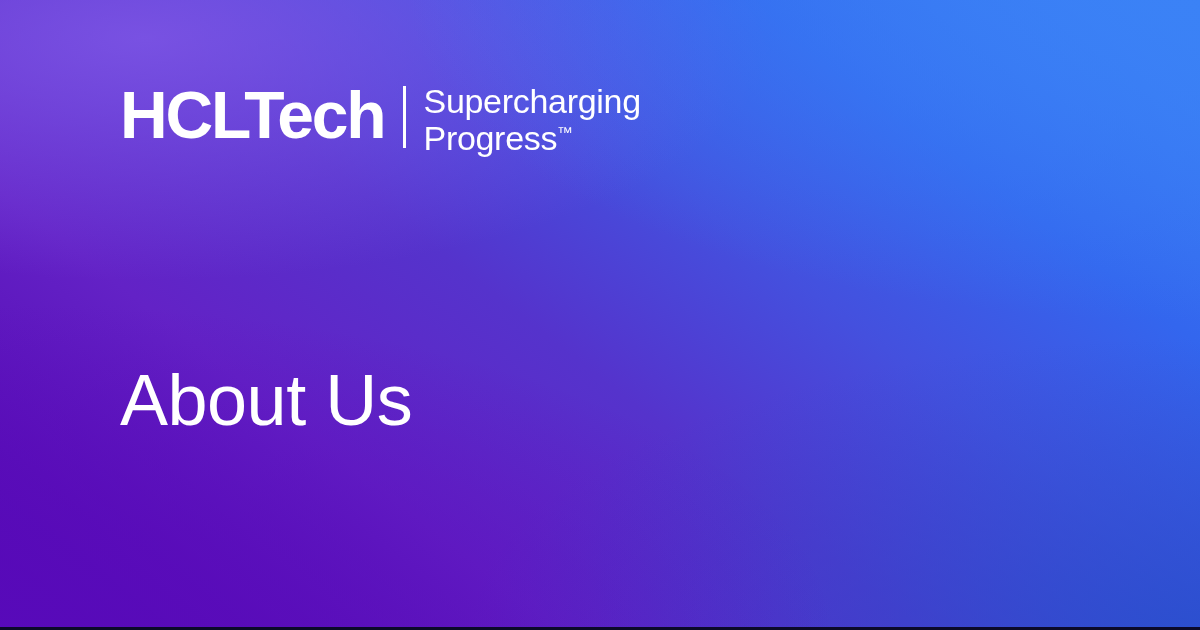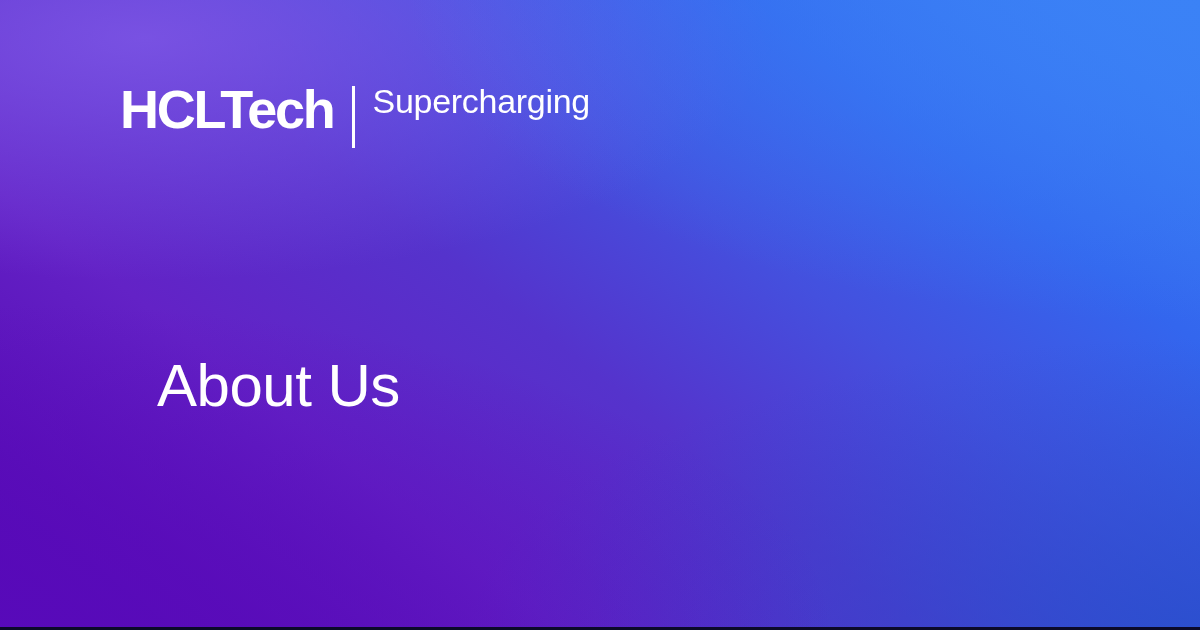--- a/index.html
+++ b/index.html
@@ -49,21 +49,21 @@
   .logo-lockup {
     position: absolute;
     left: 120px;
     top: 80px;
     display: flex;
     align-items: flex-start;
   }
 
   .wordmark {
     color: #ffffff;
-    font-size: 54px;
+    font-size: 66px;
     line-height: 1;
     font-weight: 700;
     letter-spacing: -2.2px;
     white-space: nowrap;
     
     margin-top: 2px;
     text-align: center;
   }
 
   .logo-divider {
@@ -96,26 +96,25 @@
     line-height: 1;
     letter-spacing: 0;
   }
 
   
   .headline {
     position: absolute;
     left: 120px;
     top: 316px;
     color: #ffffff;
-    font-size: 60px;
+    font-size: 72px;
     line-height: 1;
     font-weight: 300;
     letter-spacing: -0.5px;
     white-space: nowrap;
-    margin-left: 37px;
   }
 
   
   .bottom-bar {
     position: absolute;
     left: 0;
     right: 0;
     bottom: 0;
     height: 3px;
     background: #0B0A2A;
@@ -127,20 +126,21 @@
 <div class="canvas">
   <div class="content">
 
     <div class="logo-lockup">
       <div class="wordmark">HCLTech</div>
 
       <div class="logo-divider"></div>
 
       <div class="tagline">
         <span class="tagline-line">Supercharging</span>
+        <span class="tagline-line"><span>Progress</span><span class="tm">™</span></span>
       </div>
     </div>
 
     <h1 class="headline">About Us</h1>
 
     <div class="bottom-bar"></div>
 
   </div>
 </div>
 

